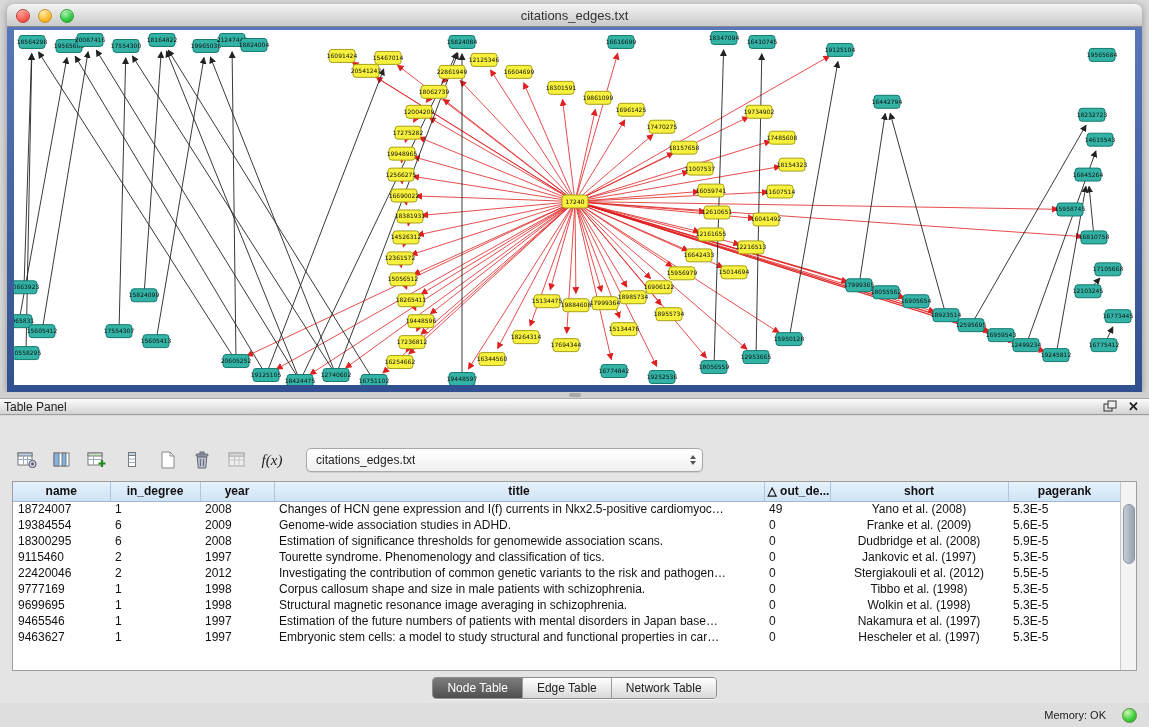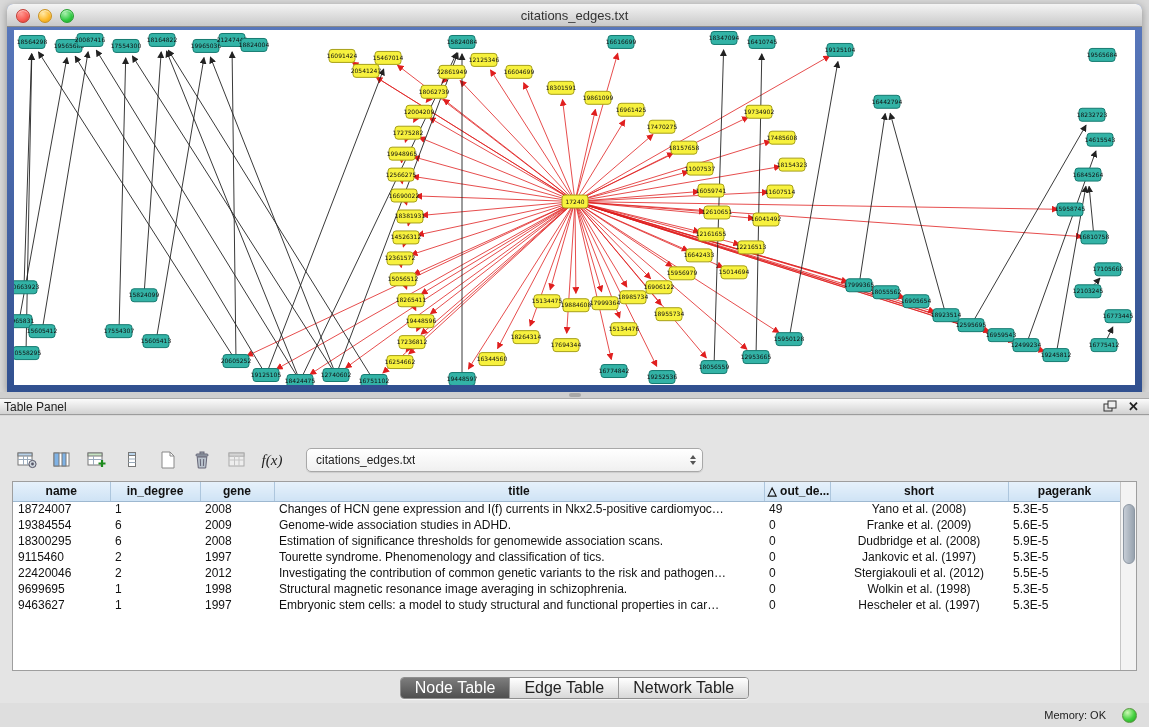--- a/index.html
+++ b/index.html
@@ -59,21 +59,21 @@
   table.node-table td{height:16px;font-size:12px;color:#111;padding:0 5px;white-space:nowrap;overflow:hidden;box-sizing:border-box;}
   table.node-table td:nth-child(6){text-align:center;}
   .c0{width:97px;}.c1{width:90px;}.c2{width:74px;}.c3{width:490px;}.c4{width:66px;}.c5{width:178px;}.c6{width:113px;}
   .vscroll{position:absolute;right:0;top:0;bottom:0;width:15px;background:#f3f3f3;border-left:1px solid #c6c6c6;}
   .vscroll .thumb{position:absolute;left:2px;top:22px;width:10px;height:58px;border-radius:6px;
     background:linear-gradient(90deg,#c6cdd6,#97a2ae);border:1px solid #8c96a2;}
 
   .tabs-row{text-align:center;margin-top:6px;}
   .segmented{display:inline-flex;border:1px solid #8e8e8e;border-radius:4px;overflow:hidden;height:20px;
     box-shadow:0 1px 1px rgba(255,255,255,.7);}
-  .segmented .seg{border:none;background:linear-gradient(#ffffff,#d8d8d8);font-size:16px;color:#222;
+  .segmented .seg{border:none;background:linear-gradient(#ffffff,#d8d8d8);font-size:12px;color:#222;
     padding:0 14px;height:20px;border-left:1px solid #9a9a9a;font-family:"Liberation Sans",sans-serif;}
   .segmented .seg:first-child{border-left:none;}
   .segmented .seg.sel{background:linear-gradient(#7d7d7d,#4f4f4f);color:#fff;}
 
   .status-bar{position:absolute;left:0;top:703px;width:100%;height:24px;background:#dedede;
     display:flex;align-items:center;justify-content:flex-end;box-sizing:border-box;padding-right:12px;gap:16px;}
   .status-bar span.lbl{font-size:11px;color:#222;}
   .mem-ball{width:13px;height:13px;border-radius:50%;
     background:radial-gradient(circle at 35% 28%,#ccf9b5,#43d13f 55%,#1f9e1f);border:1px solid #57953f;}
 </style>
@@ -712,21 +712,21 @@
             <col class="c2">
             <col class="c3">
             <col class="c4">
             <col class="c5">
             <col class="c6">
         </colgroup>
         <thead>
             <tr id="header-row">
               <th>name</th>
               <th>in_degree</th>
-              <th>gene</th>
+              <th>year</th>
               <th>title</th>
               <th>△ out_de...</th>
               <th>short</th>
               <th>pagerank</th>
             </tr>
           </thead>
         <tbody id="table-body">
             <tr>
               <td>18724007</td>
               <td>1</td>
@@ -766,26 +766,44 @@
             <tr>
               <td>22420046</td>
               <td>2</td>
               <td>2012</td>
               <td>Investigating the contribution of common genetic variants to the risk and pathogen…</td>
               <td>0</td>
               <td>Stergiakouli et al. (2012)</td>
               <td>5.5E-5</td>
             </tr>
             <tr>
+              <td>9777169</td>
+              <td>1</td>
+              <td>1998</td>
+              <td>Corpus callosum shape and size in male patients with schizophrenia.</td>
+              <td>0</td>
+              <td>Tibbo et al. (1998)</td>
+              <td>5.3E-5</td>
+            </tr>
+            <tr>
               <td>9699695</td>
               <td>1</td>
               <td>1998</td>
               <td>Structural magnetic resonance image averaging in schizophrenia.</td>
               <td>0</td>
               <td>Wolkin et al. (1998)</td>
+              <td>5.3E-5</td>
+            </tr>
+            <tr>
+              <td>9465546</td>
+              <td>1</td>
+              <td>1997</td>
+              <td>Estimation of the future numbers of patients with mental disorders in Japan base…</td>
+              <td>0</td>
+              <td>Nakamura et al. (1997)</td>
               <td>5.3E-5</td>
             </tr>
             <tr>
               <td>9463627</td>
               <td>1</td>
               <td>1997</td>
               <td>Embryonic stem cells: a model to study structural and functional properties in car…</td>
               <td>0</td>
               <td>Hescheler et al. (1997)</td>
               <td>5.3E-5</td>

